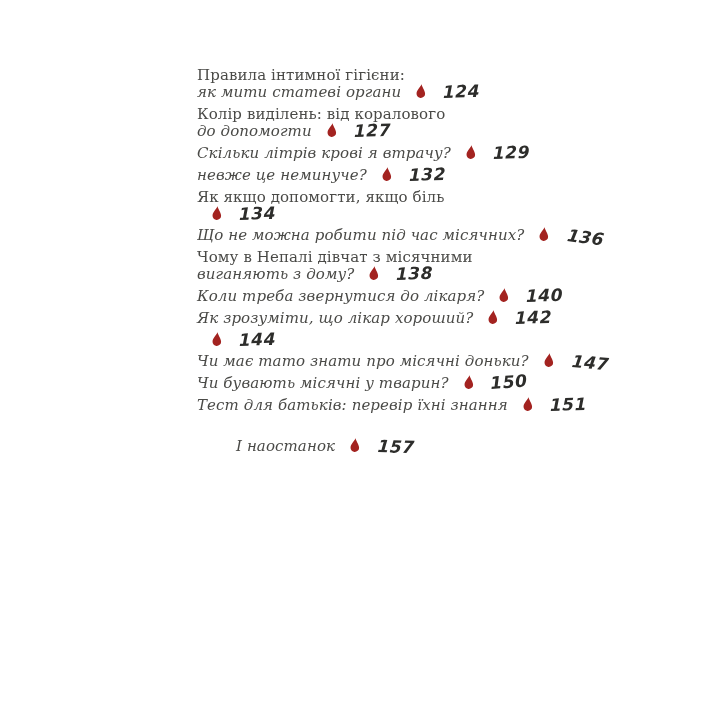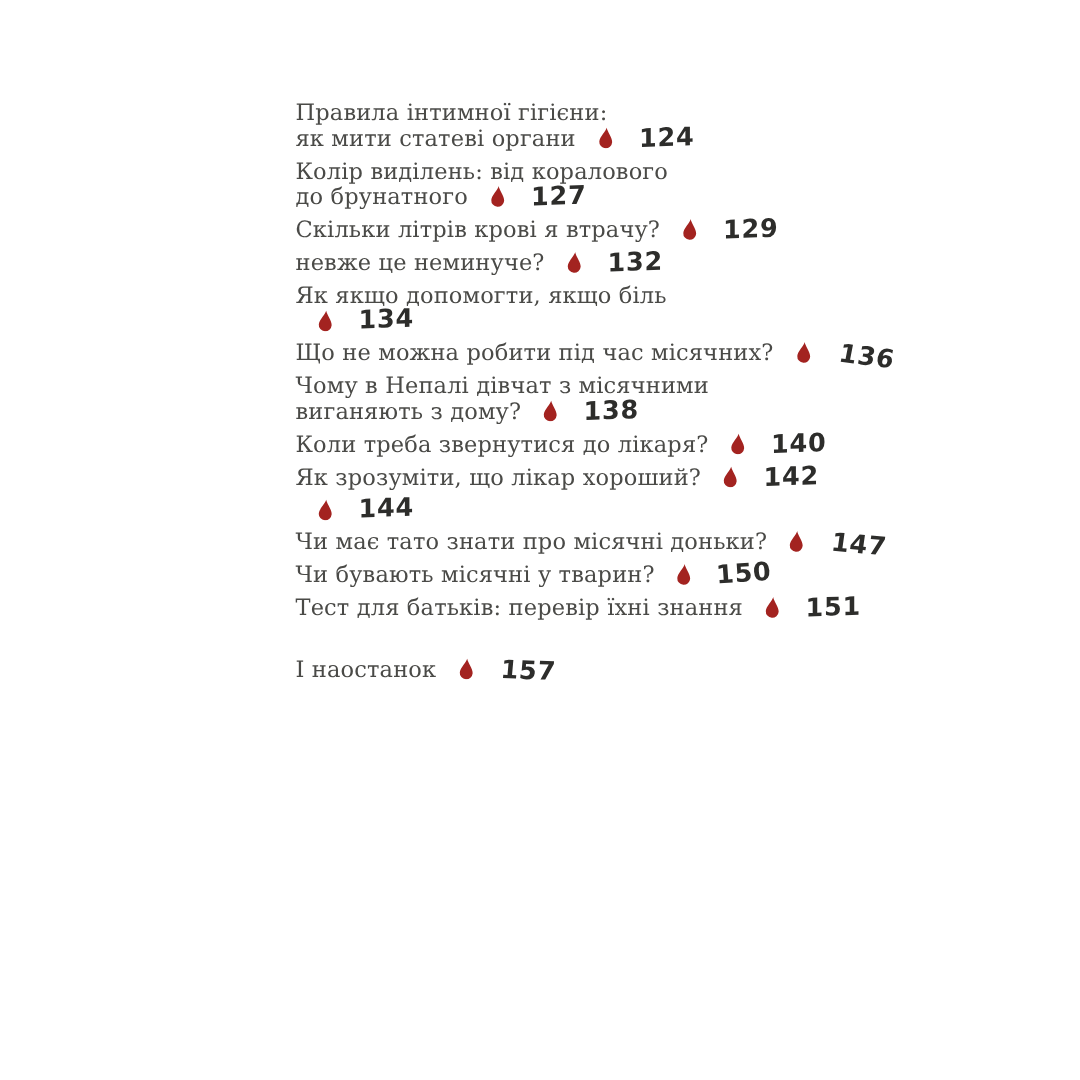--- a/index.html
+++ b/index.html
@@ -26,26 +26,27 @@
     top:67px;
     width:330px;
   }
   .entry{
     margin:0 0 5px 0;
     color:var(--text-color);
     font-size:15px;
     line-height:17px;
     letter-spacing:0.1px;
   }
-  .entry.gap-before{margin-top:24px;}
+  .entry.gap-before{margin-top:24px;margin-left:39px;}
   .line{white-space:nowrap;}
   .lastline{
     display:flex;
-    align-items:center;
+    align-items:flex-start;
     white-space:nowrap;
+    font-style:italic;
   }
   .txt{display:inline-block;}
   .drop{
     display:inline-block;
     width:10px;height:14px;
     margin-left:15px;
     margin-bottom:1px;
     flex:0 0 auto;
   }
   .drop svg{display:block;width:10px;height:14px;transform:rotate(4deg);}
@@ -86,21 +87,21 @@
       </span>
       <span class="pagenum">124</span>
     </div>
   </div>
       <div class="entry">
     <div class="entry-lines">
 
     <div class="line">Колір виділень: від коралового</div>
         </div>
     <div class="lastline">
-      <span class="txt">до брунатного</span>
+      <span class="txt">до допомогти</span>
       <span class="drop">
         <svg viewBox="0 0 10 14" xmlns="http://www.w3.org/2000/svg" aria-hidden="true">
           <path d="M5 0 C4.8 2.2 0.7 6.6 0.7 9.6 A4.3 4.3 0 0 0 9.3 9.6 C9.3 6.6 5.2 2.2 5 0 Z" fill="#a32320"></path>
         </svg>
       </span>
       <span class="pagenum">127</span>
     </div>
   </div>
       <div class="entry">
     <div class="entry-lines">

